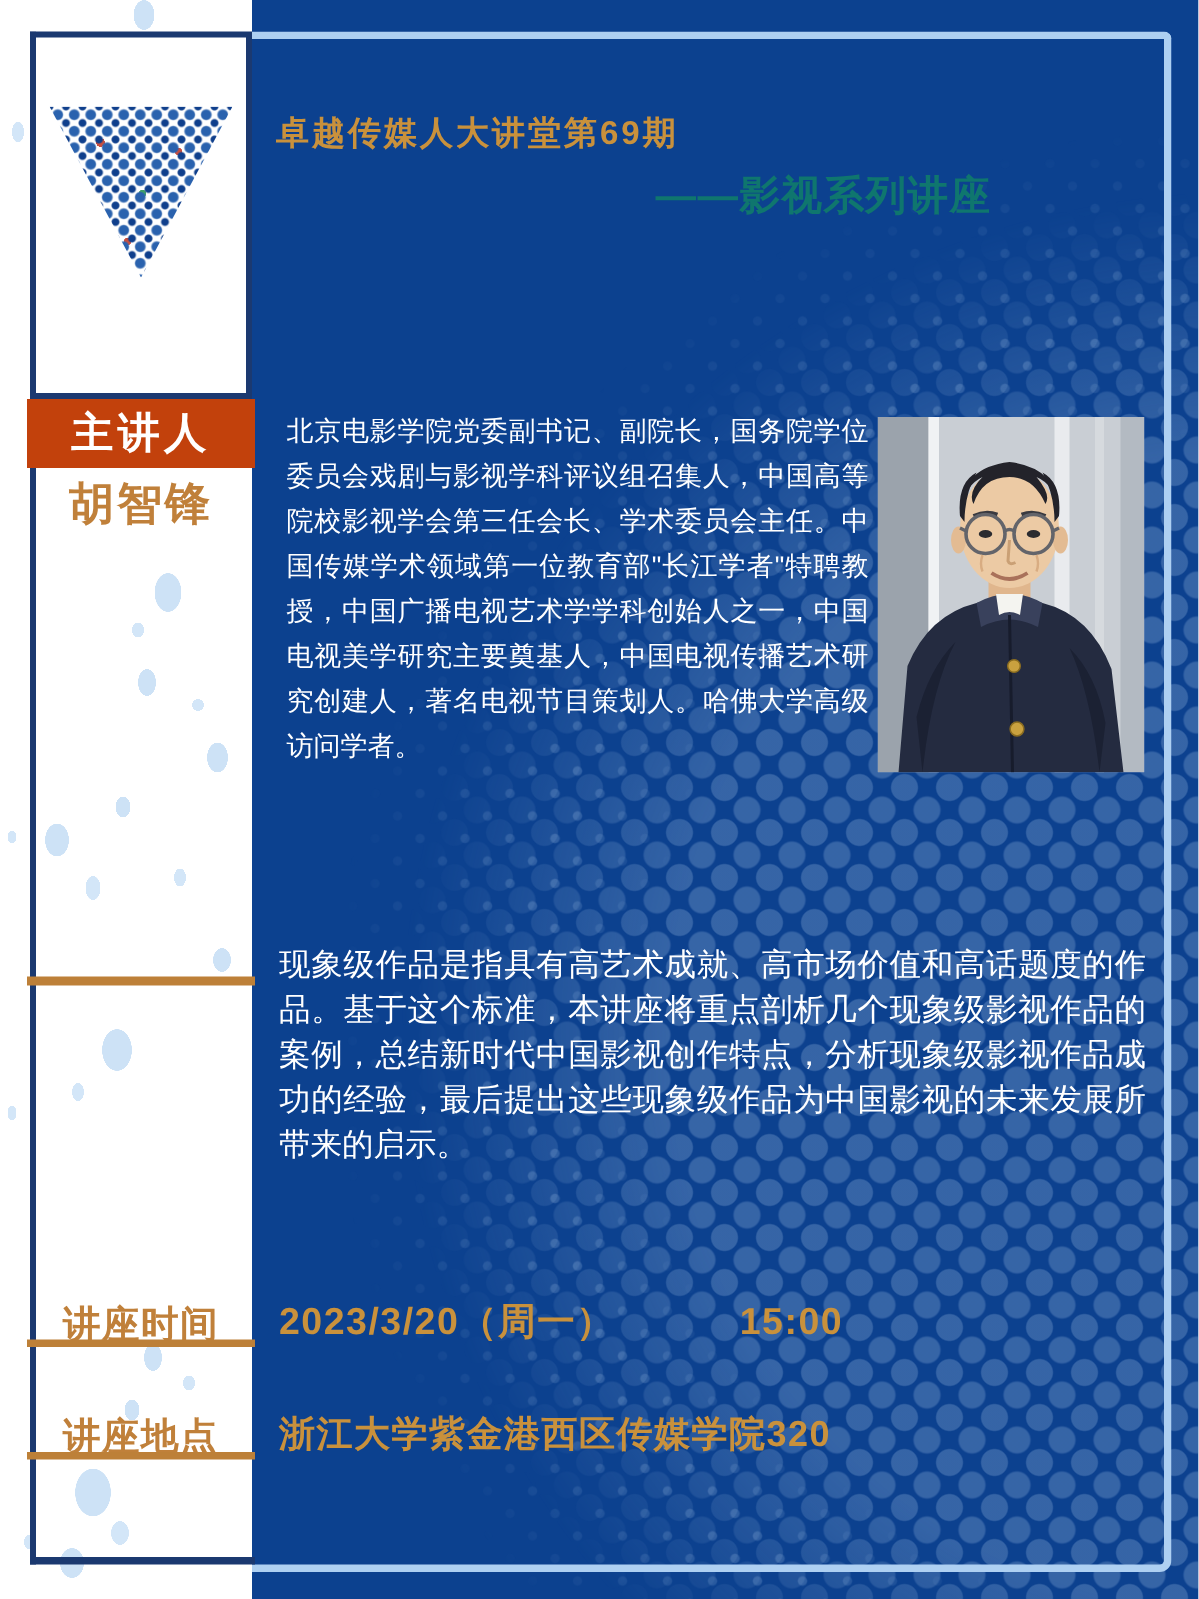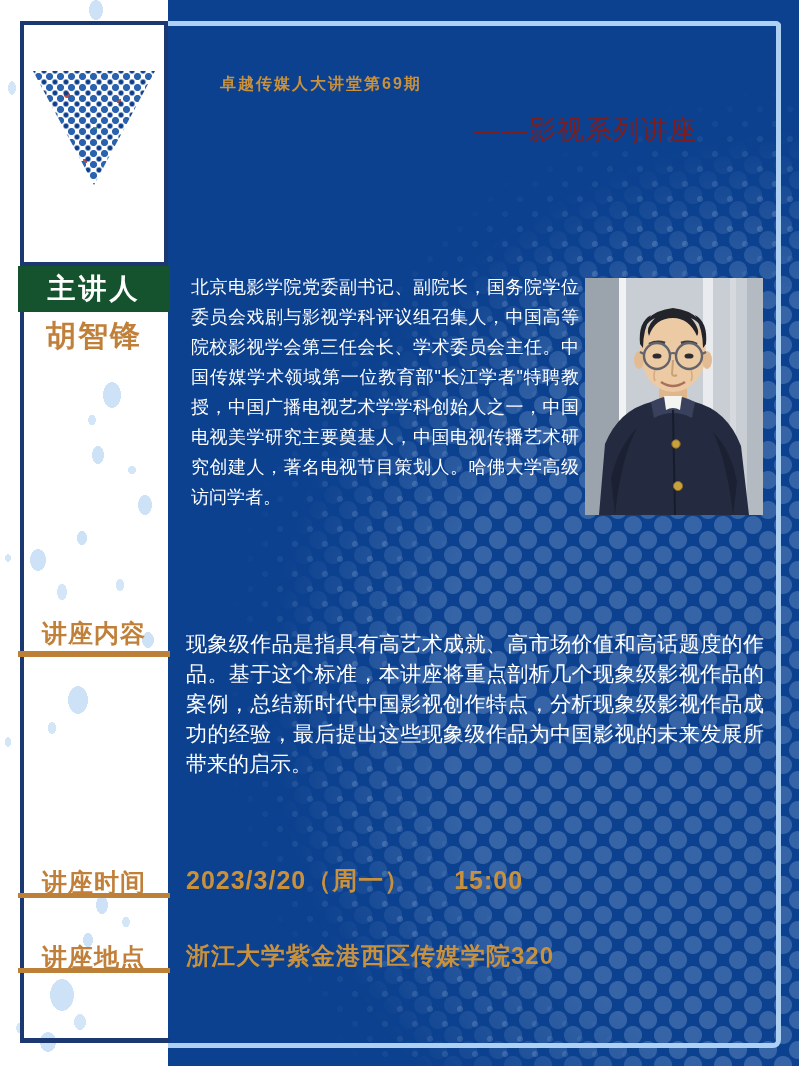--- a/index.html
+++ b/index.html
@@ -81,52 +81,52 @@
       radial-gradient(circle 3px at 34px 24px, #c94f3f 95%, transparent 100%),
       radial-gradient(circle 2.5px at 62px 58px, #3fa06a 95%, transparent 100%),
       radial-gradient(circle 2.5px at 86px 30px, #c94f3f 95%, transparent 100%),
       radial-gradient(circle 2.5px at 52px 90px, #c94f3f 95%, transparent 100%);
     background-size:11px 11px,11px 11px,auto,auto,auto,auto;
     background-position:0 0,5.5px 5.5px,0 0,0 0,0 0,0 0;
     background-repeat:repeat,repeat,no-repeat,no-repeat,no-repeat,no-repeat;
   }
   
   .speaker-label-box{
-    position:absolute;left:18px;top:266px;width:152px;height:46px;background:#14532d;
+    position:absolute;left:18px;top:266px;width:152px;height:46px;background:#c2410c;
     color:#ffffff;font-size:28px;font-weight:bold;text-align:center;line-height:46px;letter-spacing:3px;
   }
   .speaker-name{
     position:absolute;left:18px;top:316px;width:152px;text-align:center;
     color:#c0803a;font-size:30px;font-weight:bold;letter-spacing:2px;
   }
   .section-label{
     position:absolute;left:18px;width:152px;text-align:center;
     color:#c0803a;font-size:25px;font-weight:bold;letter-spacing:1px;
   }
   .gold-underline{position:absolute;left:18px;width:152px;height:6px;background:#bd8038;}
   
   .series-title{
-    position:absolute;left:184px;top:74px;color:#c9913c;font-size:16px;font-weight:bold;letter-spacing:2px;margin-left:36px;
+    position:absolute;left:184px;top:74px;color:#c9913c;font-size:22px;font-weight:bold;letter-spacing:2px;
   }
   .series-subtitle{
-    position:absolute;left:437px;top:112px;color:#7f1d1d;font-size:27px;font-weight:normal;letter-spacing:1px;margin-left:36px;
+    position:absolute;left:437px;top:112px;color:#0f766e;font-size:27px;font-weight:bold;letter-spacing:1px;
   }
   .main-title{
     position:absolute;left:183px;top:170px;width:600px;color:#ffffff;font-size:27px;font-weight:bold;letter-spacing:0.5px;
   }
   .speaker-bio{
     position:absolute;left:191px;top:272px;width:388px;color:#ffffff;
     font-size:18px;line-height:30px;text-align:justify;text-justify:inter-ideograph;
   }
   .content-body{
     position:absolute;left:186px;top:629px;width:578px;color:#ffffff;
     font-size:21px;line-height:30px;text-align:justify;text-justify:inter-ideograph;
   }
   .time-row{position:absolute;left:186px;top:864px;color:#c9913c;font-size:25px;font-weight:bold;letter-spacing:1px;}
-  .time-row .time-value{margin-left:36px;text-align:right;}
+  .time-row .time-value{margin-left:75px;text-align:right;}
   .venue-row{position:absolute;left:186px;top:940px;color:#c9913c;font-size:24px;font-weight:bold;letter-spacing:1px;text-align:right;}
   
   .speaker-photo{position:absolute;left:585px;top:278px;width:178px;height:237px;overflow:hidden;}
   .speaker-photo svg{display:block;}
 </style>
 </head>
 <body>
 
 <div class="poster">
 
@@ -143,21 +143,20 @@
 
   <div class="logo-box">
     <div class="logo-triangle"></div>
   </div>
 
   <div class="speaker-label-box">
     <span>主讲人</span>
   </div>
   <div class="speaker-name">胡智锋</div>
 
-  <div class="section-label" style="top:617px;">讲座内容</div>
   <div class="gold-underline" style="top:651px;"></div>
 
   <div class="section-label" style="top:866px;">讲座时间</div>
   <div class="gold-underline" style="top:893px;height:5px;"></div>
 
   <div class="section-label" style="top:941px;">讲座地点</div>
   <div class="gold-underline" style="top:968px;height:5px;"></div>
 
   <div class="series-title">卓越传媒人大讲堂第69期</div>
   <div class="series-subtitle">——影视系列讲座</div>

